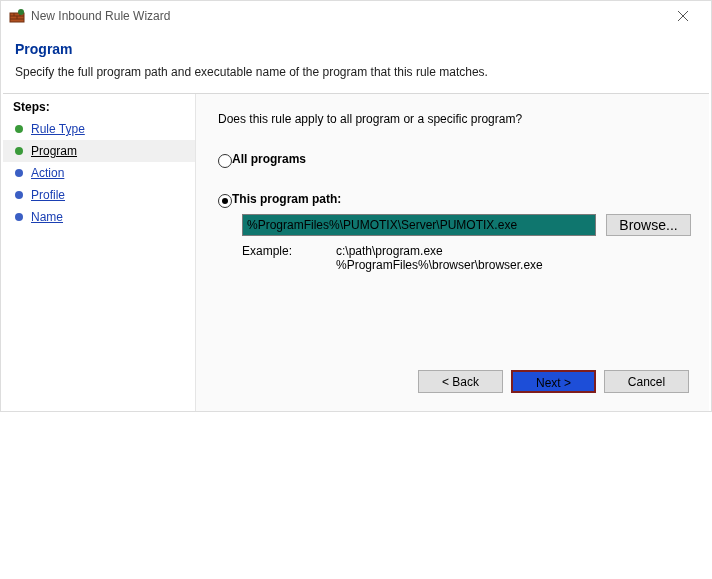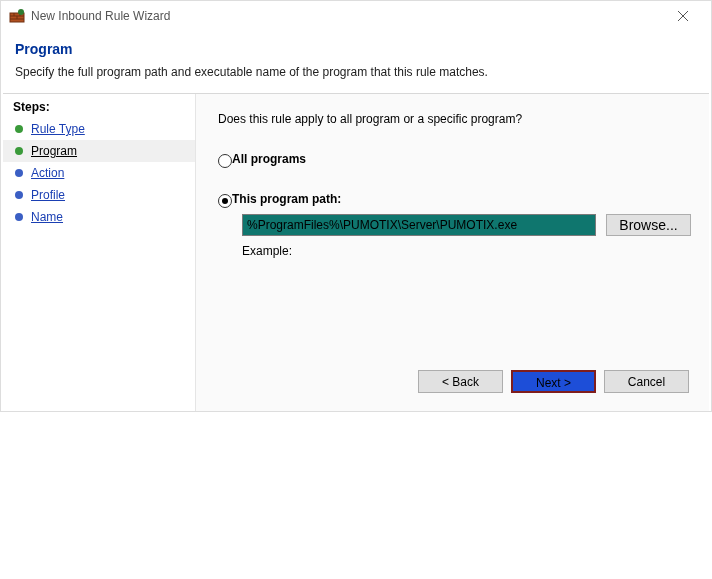--- a/index.html
+++ b/index.html
@@ -237,20 +237,22 @@
           </div>
         </div>
 
         <div class="path-row">
           <input class="path-input" type="text" value="%ProgramFiles%\PUMOTIX\Server\PUMOTIX.exe" style="">
           <button class="browse-btn">Browse...</button>
         </div>
 
         <div class="example-row">
           <div class="example-label">Example:</div>
+          <div class="example-paths">c:\path\program.exe
+%ProgramFiles%\browser\browser.exe</div>
         </div>
 
       </div>
 
       <div class="spacer"></div>
 
       <div class="button-row">
         <button class="btn">&lt; Back</button>
         <button class="btn default">Next &gt;</button>
         <button class="btn">Cancel</button>

